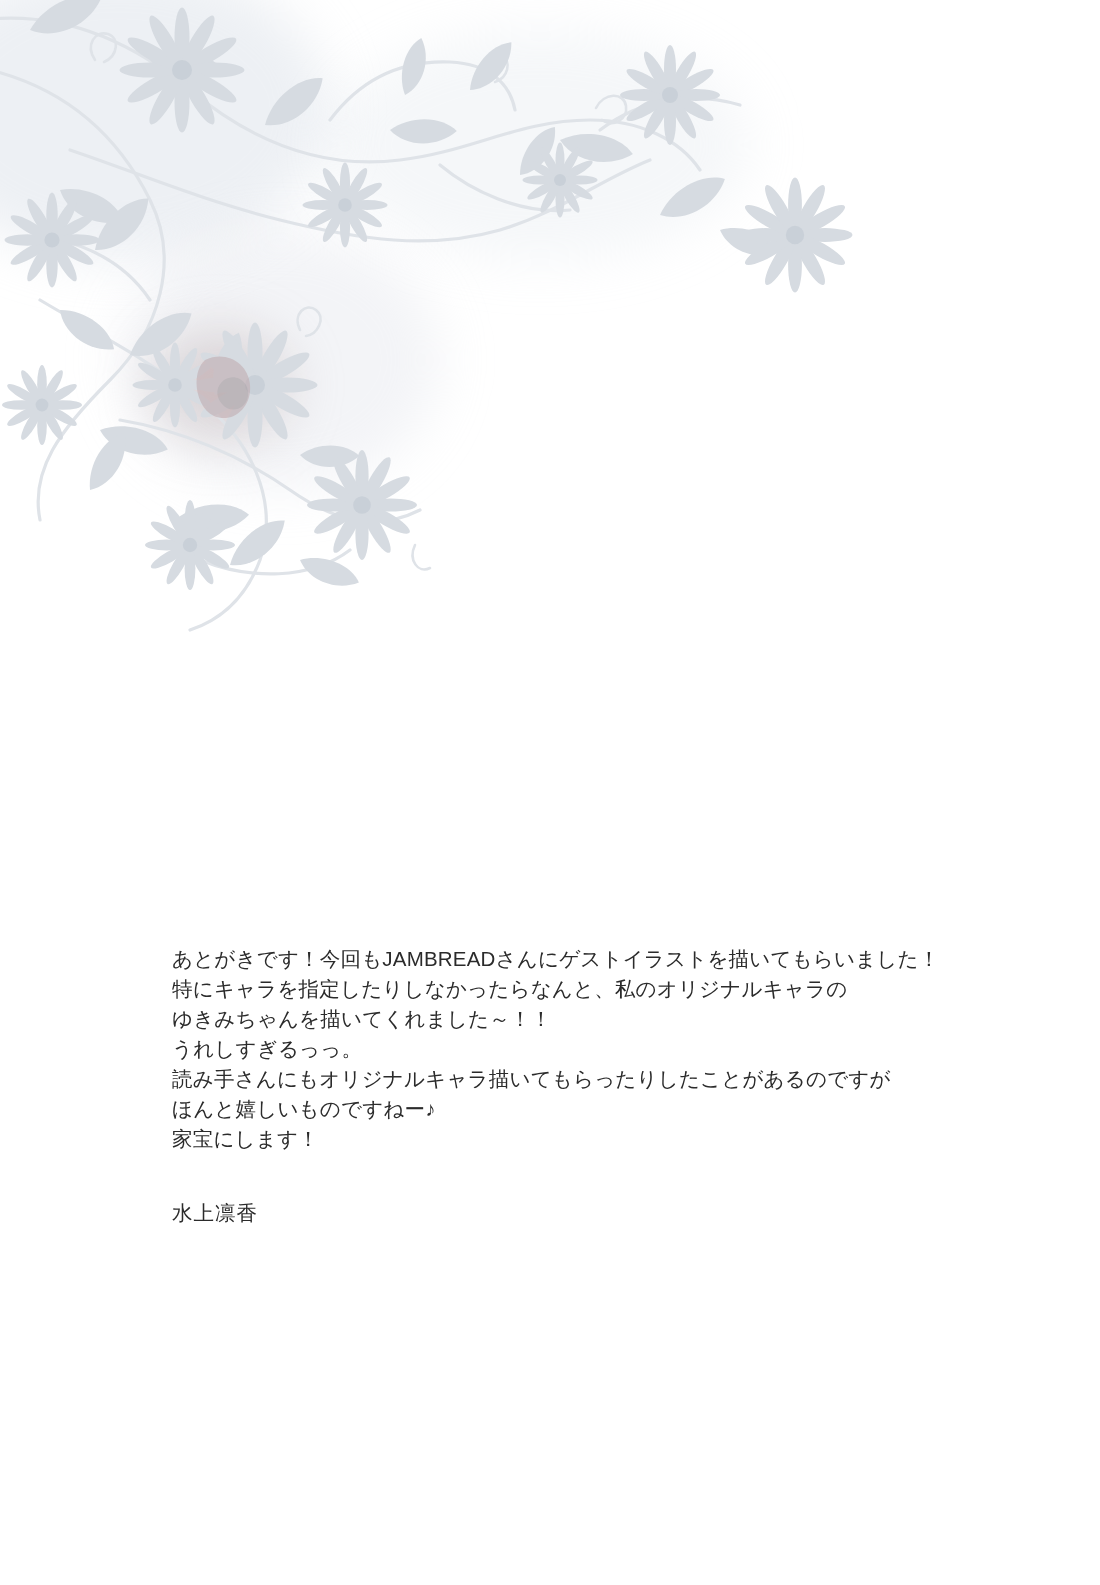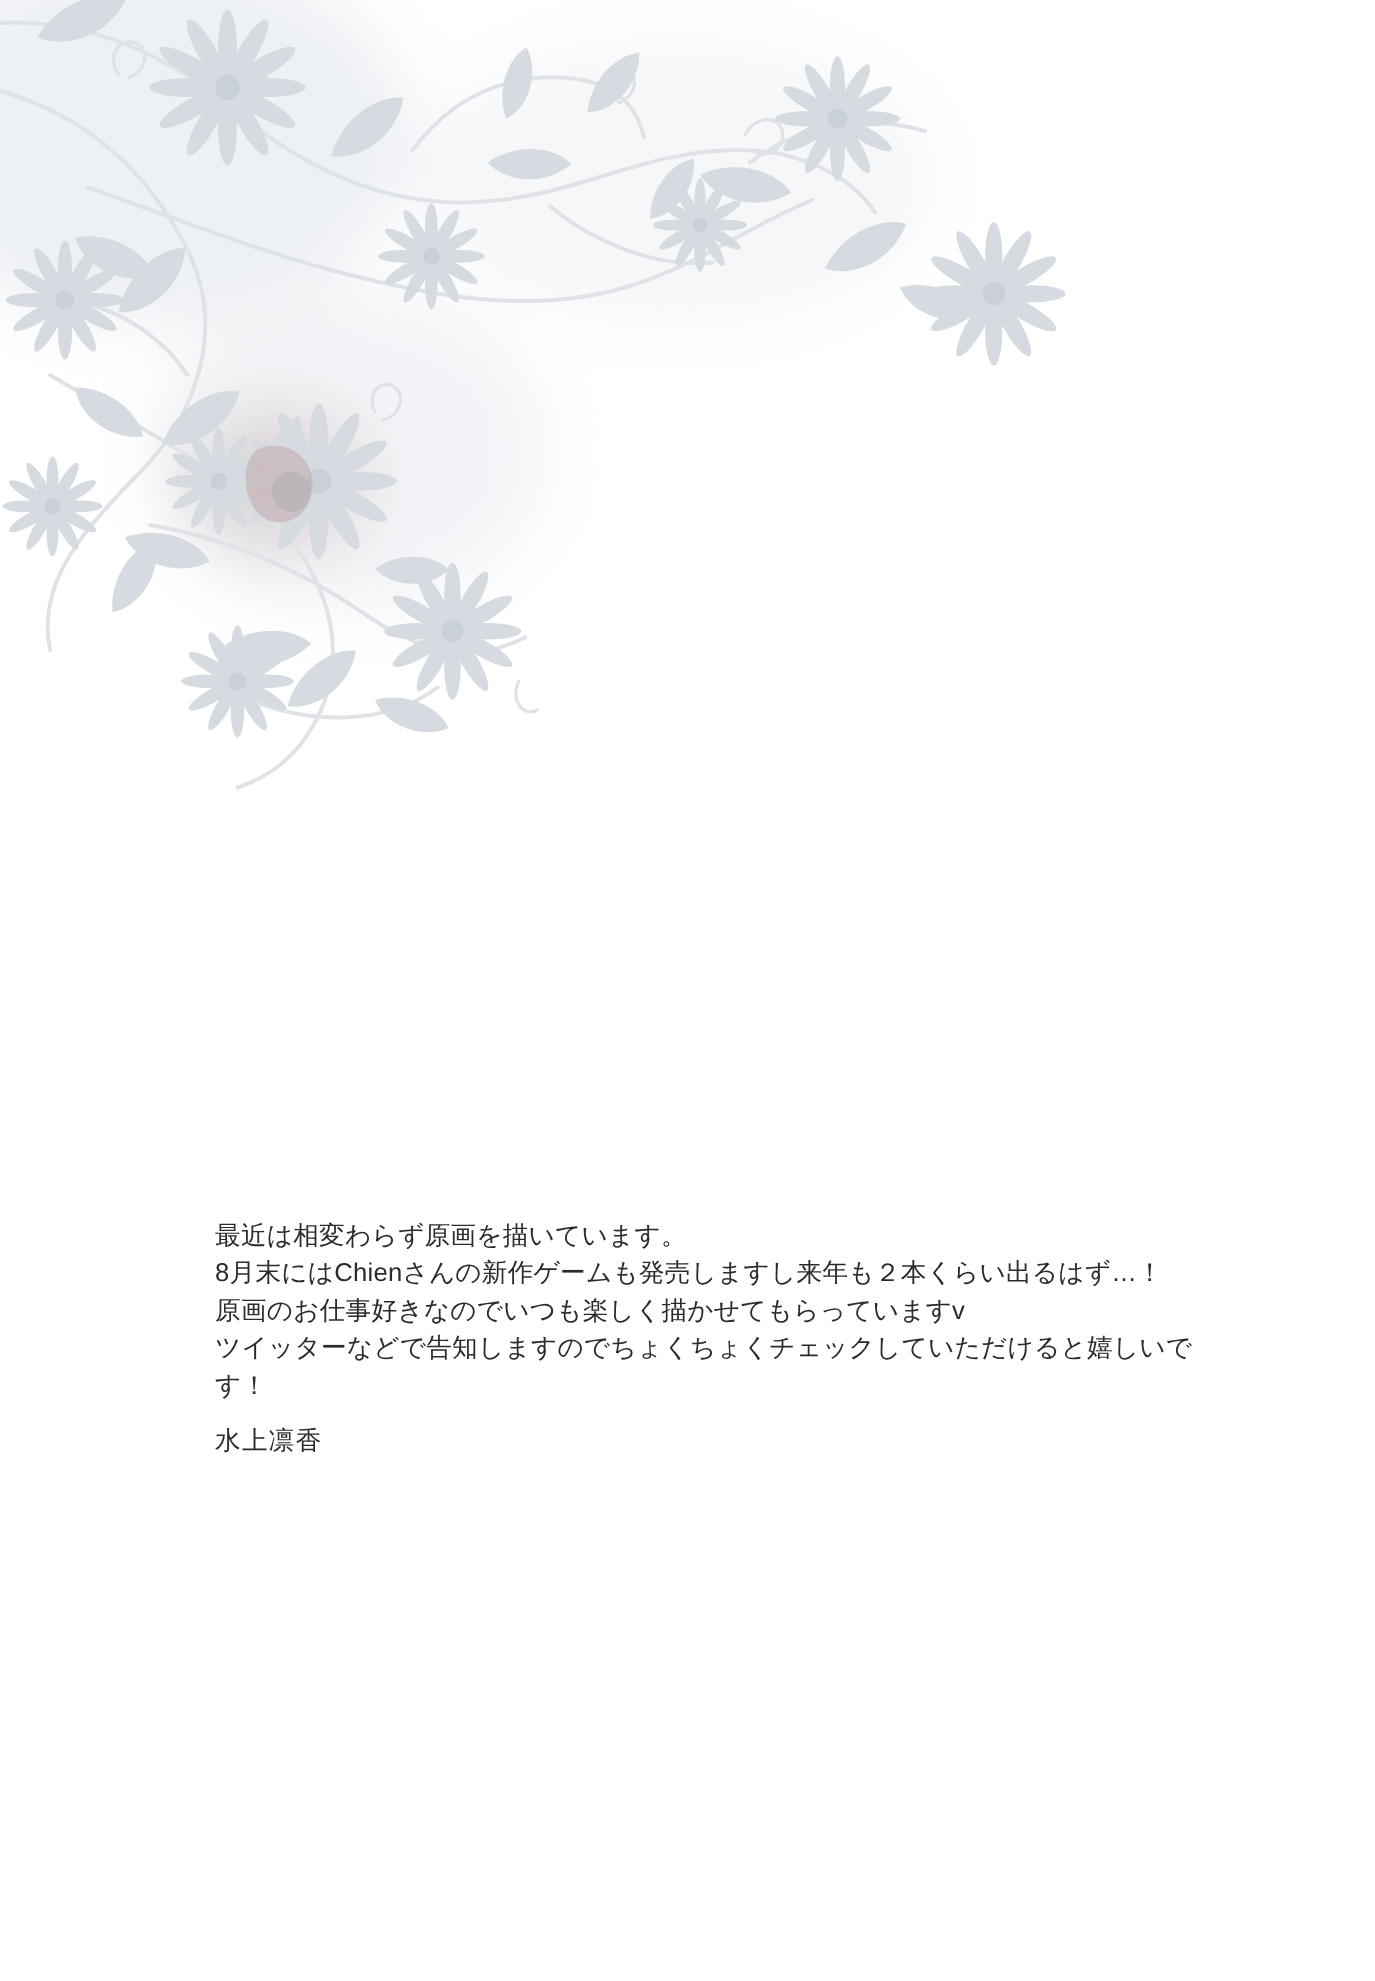--- a/index.html
+++ b/index.html
@@ -177,19 +177,22 @@
     </g>
 
     <g opacity="0.55">
       <path d="M205,360 C 225,350 248,362 250,385 C 252,408 232,424 214,416 C 196,408 190,374 205,360 Z" fill="#c0a9ad"></path>
       <path d="M224,380 C 236,372 250,382 248,396 C 246,410 230,414 222,404 C 215,396 216,386 224,380 Z" fill="#a8989c"></path>
     </g>
   </svg>
 </div>
 
 <div id="afterword">
+  <p class="para">あとがきです！今回もJAMBREADさんにゲストイラストを描いてもらいました！
+特にキャラを指定したりしなかったらなんと、私のオリジナルキャラの
+ゆきみちゃんを描いてくれました～！！
+うれしすぎるっっ。
+読み手さんにもオリジナルキャラ描いてもらったりしたことがあるのですが
+ほんと嬉しいものですねー♪
+家宝にします！</p>
   <div class="para-gap"></div>
-  <p class="para">最近は相変わらず原画を描いています。
-8月末にはChienさんの新作ゲームも発売しますし来年も２本くらい出るはず…！
-原画のお仕事好きなのでいつも楽しく描かせてもらっていますv
-ツイッターなどで告知しますのでちょくちょくチェックしていただけると嬉しいです！</p>
   <div id="signature">水上凛香</div>
 </div>
 
 </body></html>

